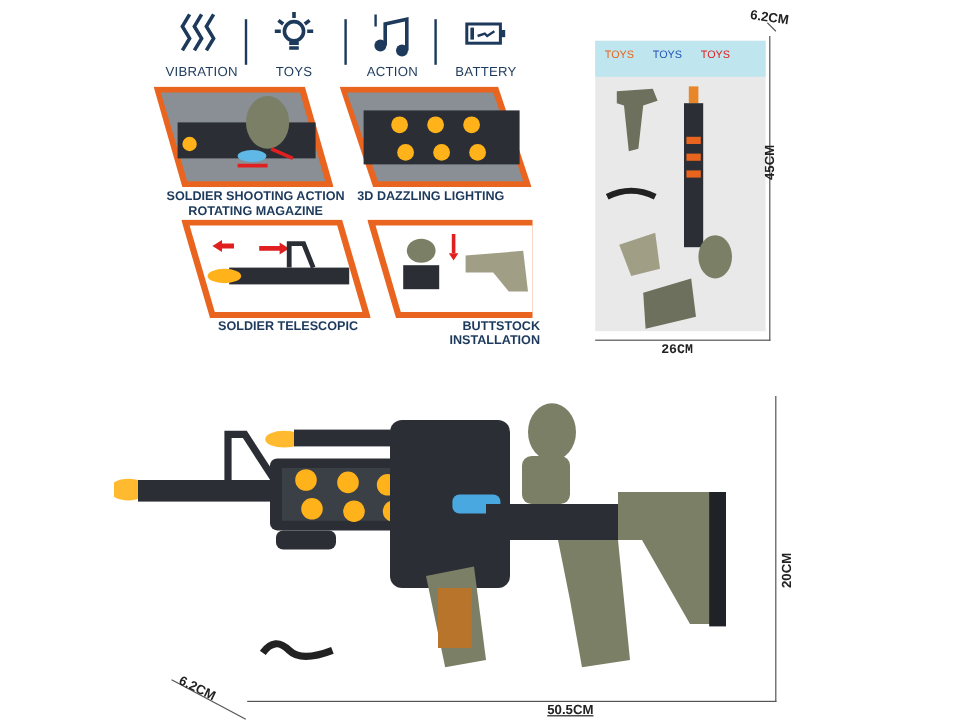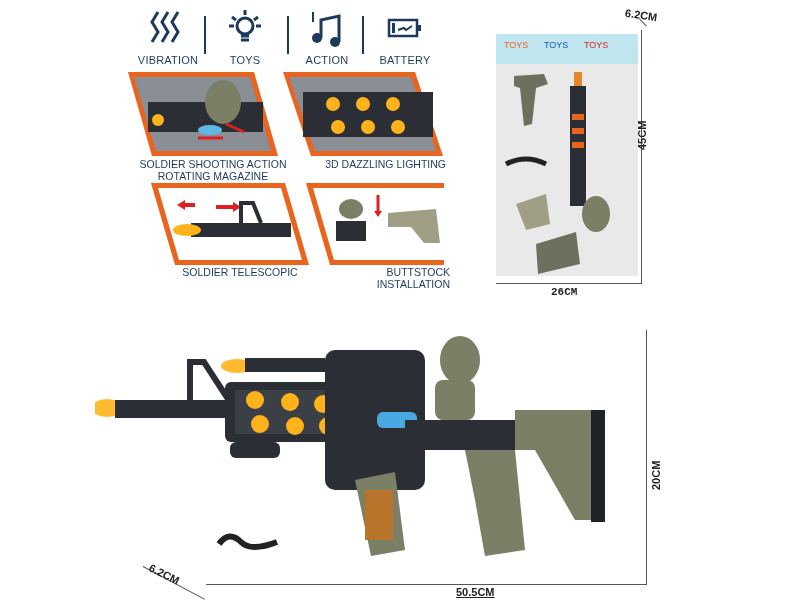--- a/index.html
+++ b/index.html
@@ -3,21 +3,21 @@
 <meta charset="utf-8">
 <style>
   html,body{margin:0;padding:0;background:#fff;}
   body{width:800px;height:600px;position:relative;overflow:hidden;font-family:"Liberation Sans",sans-serif;}
   .abs{position:absolute;}
   .feat{position:absolute;top:6px;width:80px;text-align:center;color:#1d3a5c;}
   .feat .lbl{font-weight:normal;font-size:11px;letter-spacing:0.2px;position:absolute;top:48px;left:0;width:100%;}
   .feat svg{position:absolute;top:2px;left:50%;transform:translateX(-50%);}
   .sep{position:absolute;top:16px;width:2px;height:38px;background:#1d3a5c;}
   .panel{position:absolute;overflow:hidden;}
-  .cap{position:absolute;font-weight:normal;font-size:10.5px;color:#1d3a5c;text-align:center;line-height:12px;}
+  .cap{position:absolute;font-weight:bold;font-size:10.5px;color:#1d3a5c;text-align:center;line-height:12px;}
   .dim{position:absolute;font-weight:bold;font-size:11px;color:#222;}
   .line{position:absolute;background:#555;}
   .pkg{position:absolute;left:496px;top:34px;width:142px;height:242px;background:#e9e9e9;}
   .pkg-head{position:absolute;left:0;top:0;width:142px;height:30px;background:#bfe6ef;}
   .pkg-head span{position:absolute;font-size:9px;font-weight:normal;}
 </style>
 </head>
 <body>
 
 <div class="feat" style="left:128px;">
@@ -83,21 +83,21 @@
     <polygon points="6,5 128,5 153,79 32,79" fill="#8a8f96"></polygon>
     <rect x="20" y="20" width="130" height="45" fill="#2b2f35"></rect>
     <circle cx="50" cy="32" r="7" fill="#ffb21a"></circle>
       <circle cx="80" cy="32" r="7" fill="#ffb21a"></circle>
       <circle cx="110" cy="32" r="7" fill="#ffb21a"></circle>
     <circle cx="55" cy="55" r="7" fill="#ffb21a"></circle>
       <circle cx="85" cy="55" r="7" fill="#ffb21a"></circle>
       <circle cx="115" cy="55" r="7" fill="#ffb21a"></circle>
   </svg>
 </div>
-<div class="cap" style="left:296px;top:158px;width:150px;text-align:right;">3D DAZZLING LIGHTING</div>
+<div class="cap" style="left:284px;top:158px;width:150px;">3D DAZZLING LIGHTING</div>
 
 <div class="panel" style="left:151px;top:183px;width:158px;height:82px;">
   <svg width="158" height="82" viewBox="0 0 158 82">
     <polygon points="0,0 134,0 158,82 24,82" fill="#e8641f"></polygon>
     <polygon points="7,5 130,5 151,77 28,77" fill="#fff"></polygon>
     <rect x="40" y="40" width="100" height="14" fill="#2b2f35"></rect>
     <ellipse cx="36" cy="47" rx="14" ry="6" fill="#ffb21a"></ellipse>
     <path d="M30 22 h14 M65 24 h18" stroke="#e02020" stroke-width="4"></path>
     <polygon points="26,22 34,17 34,27" fill="#e02020"></polygon>
     <polygon points="90,24 82,19 82,29" fill="#e02020"></polygon>

